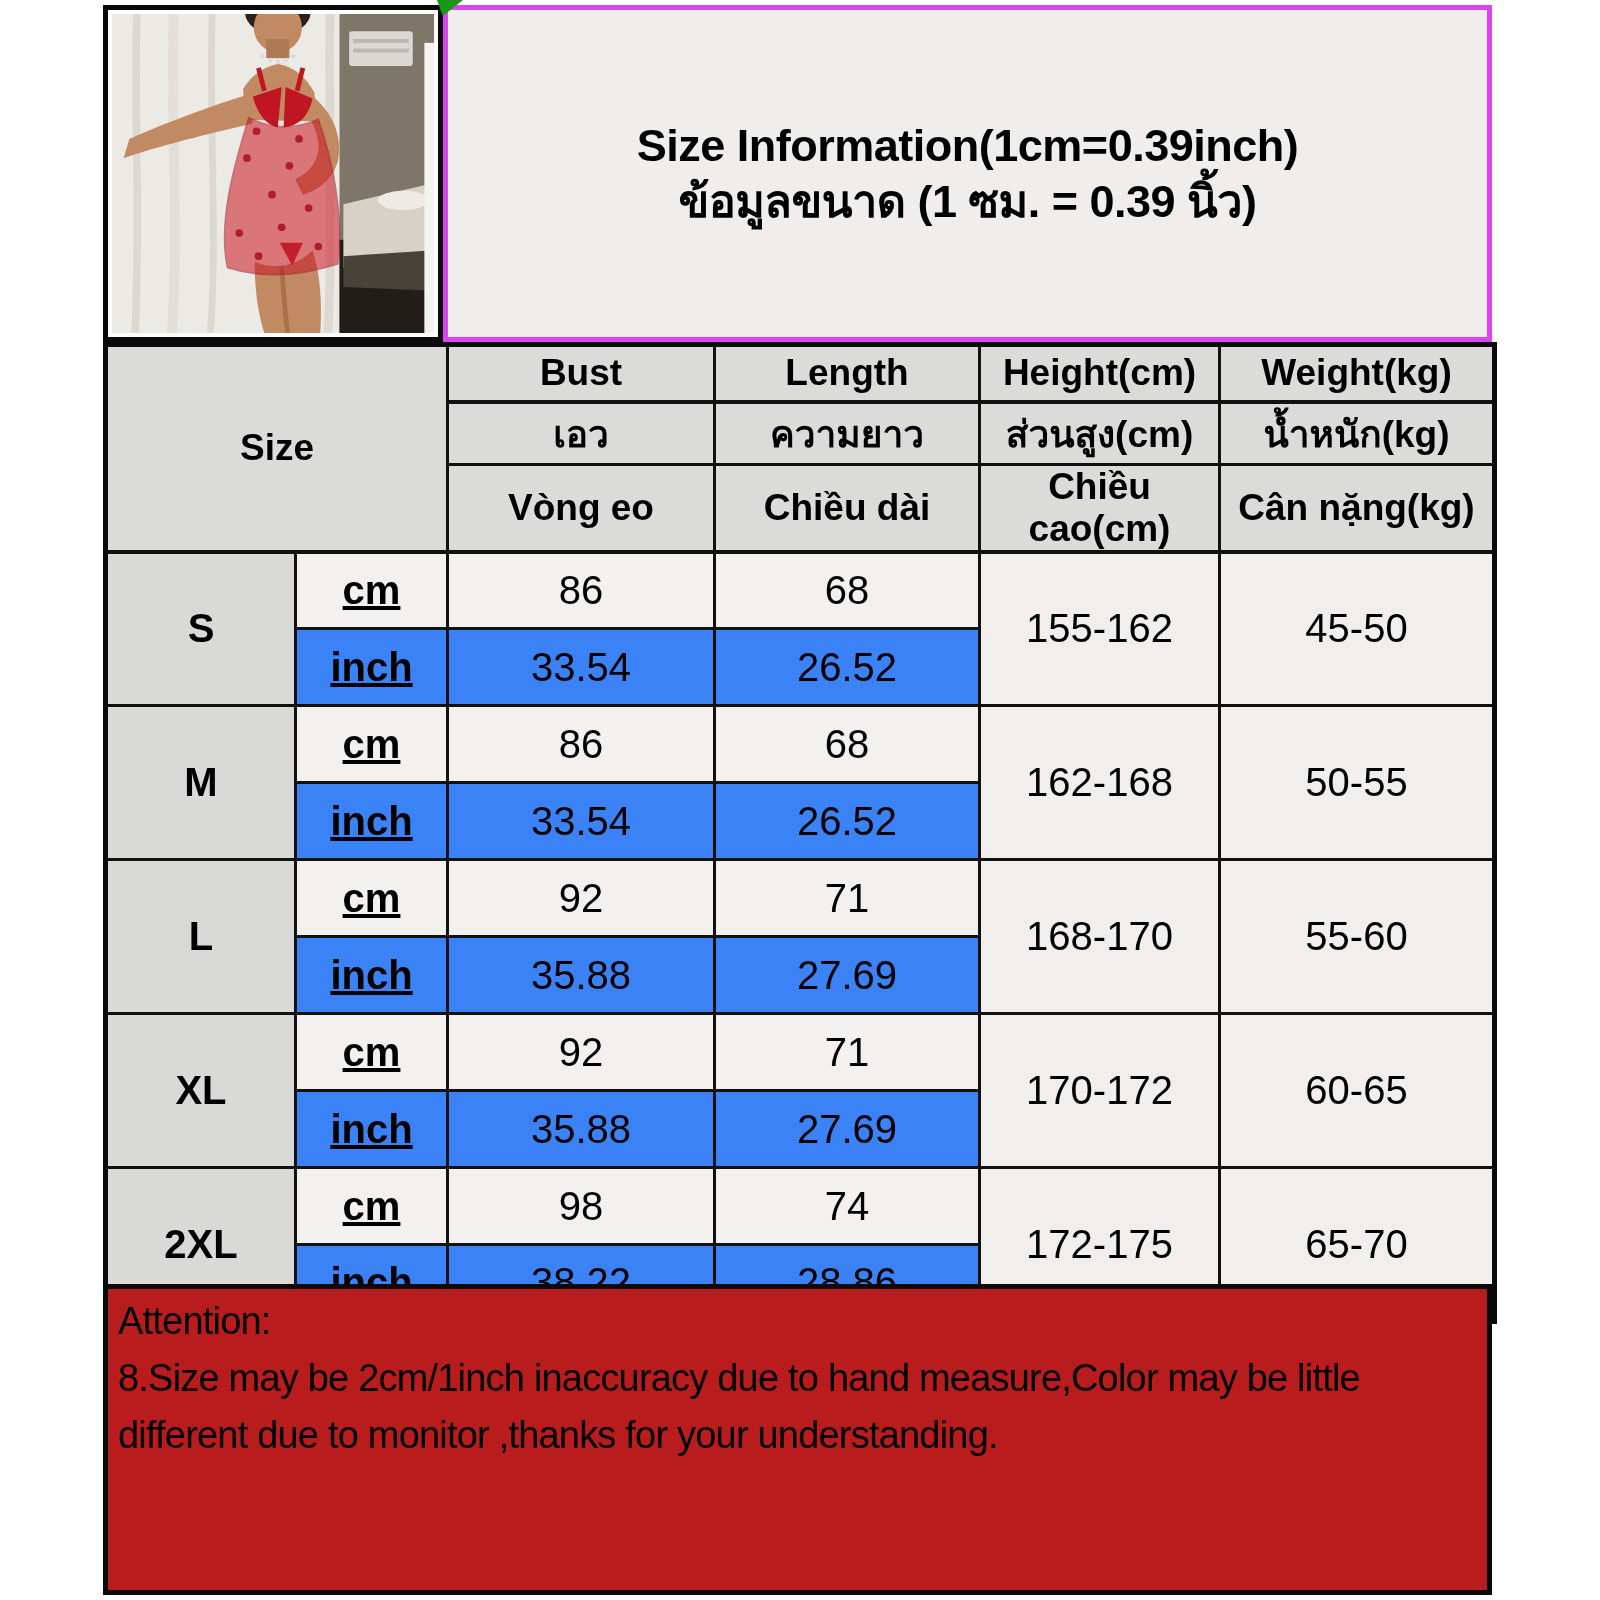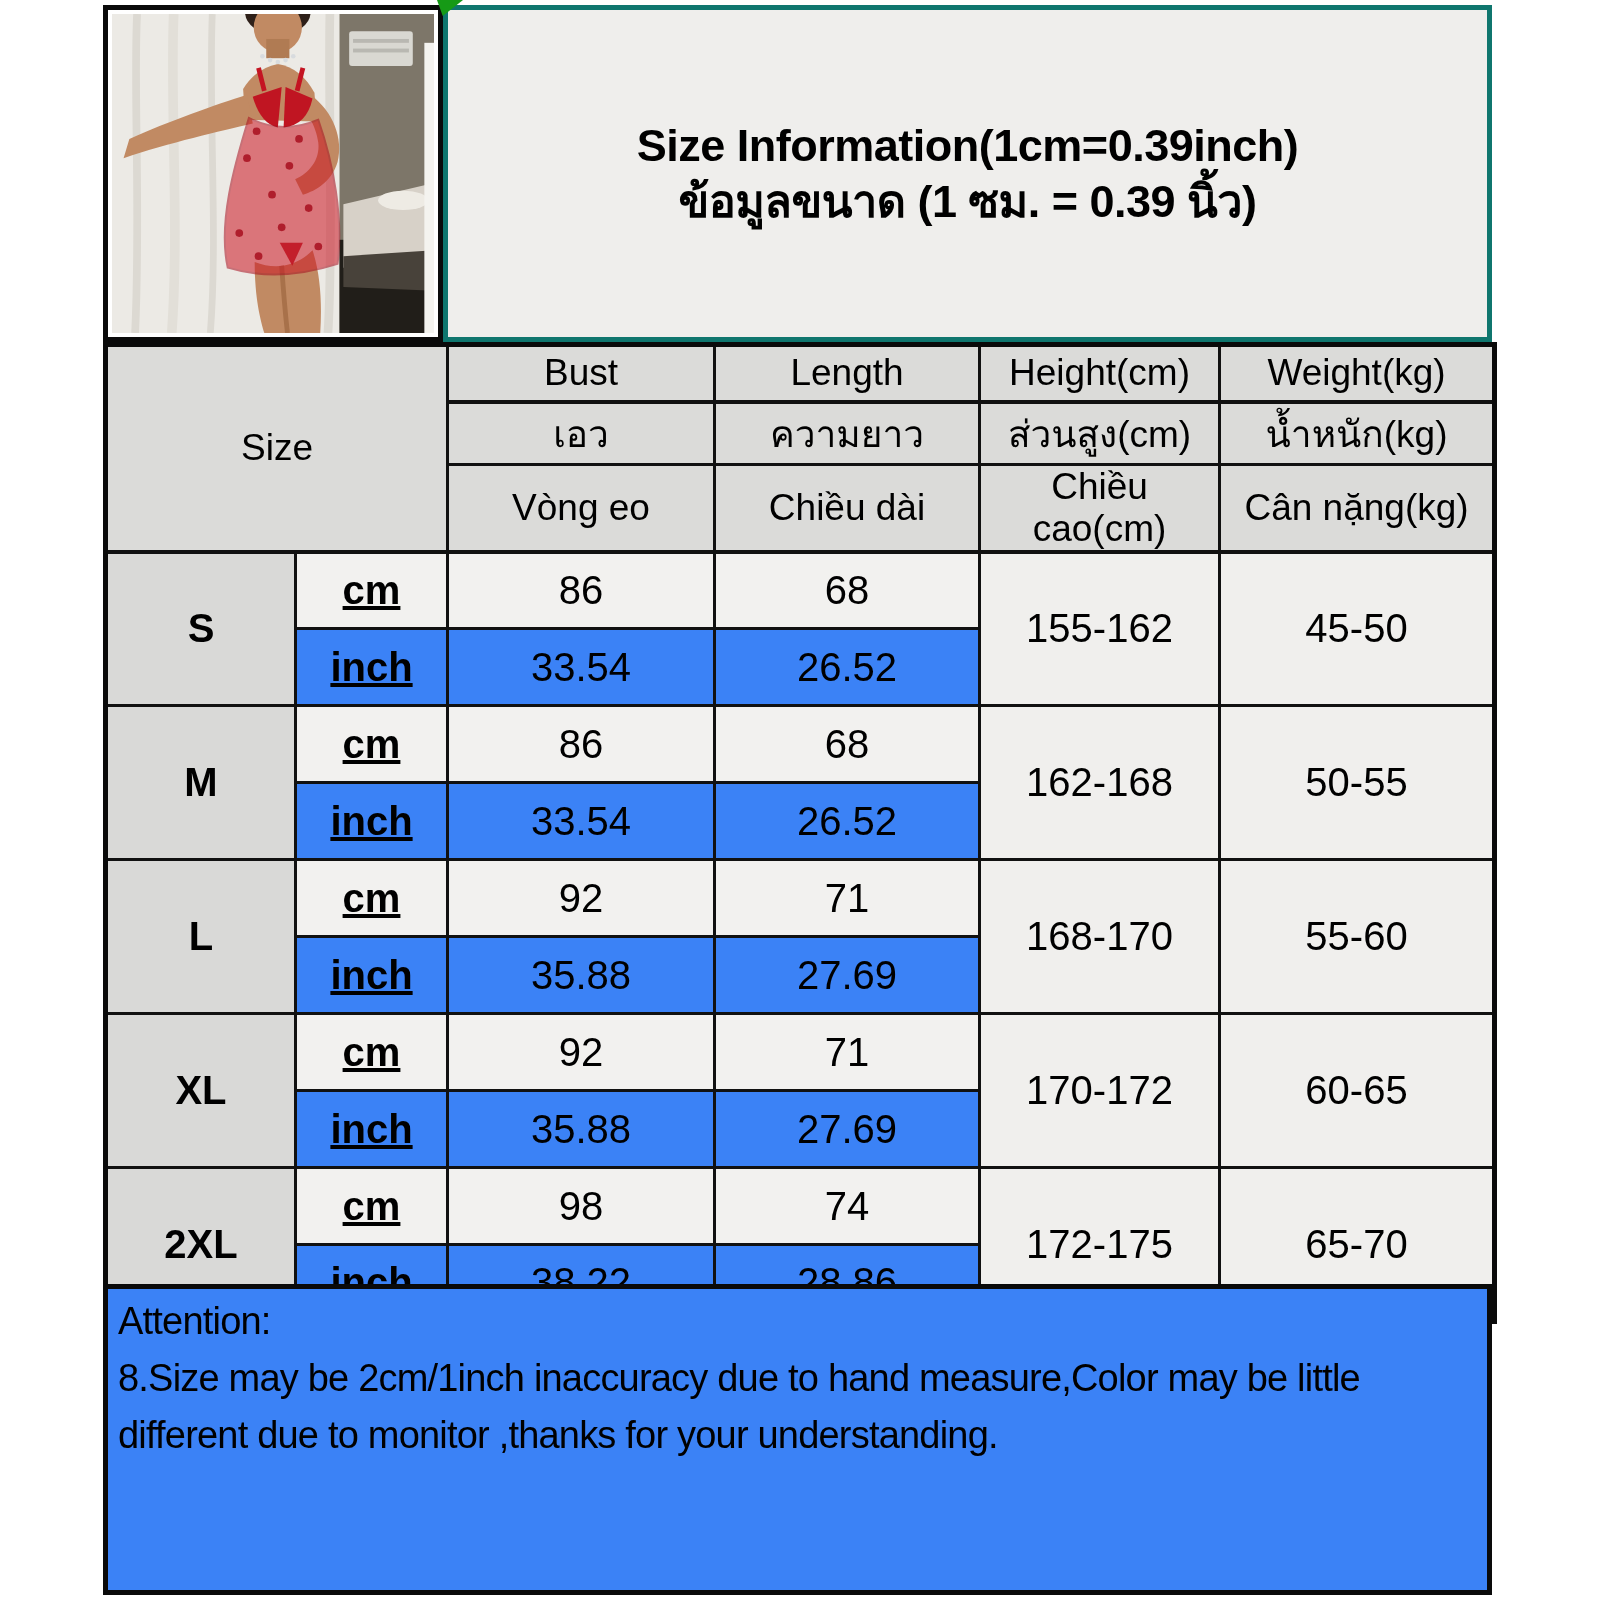--- a/index.html
+++ b/index.html
@@ -24,21 +24,21 @@
     position: absolute; left: 437px; top: 0;
     width: 26px; height: 16px;
     background: #169a16;
     clip-path: polygon(0 0, 100% 0, 22% 100%);
     z-index: 3;
   }
 
   .title-box {
     position: absolute; left: 443px; top: 5px;
     width: 1049px; height: 337px;
-    border: 5px solid #0f766e;
+    border: 5px solid #d946ef;
     background: #efeeec;
     display: flex; flex-direction: column;
     justify-content: center; align-items: center;
     gap: 4px;
   }
   .title-line {
     font-weight: 700; font-size: 45px; line-height: 52px;
     text-align: center; letter-spacing: -0.5px;
   }
 
@@ -48,39 +48,39 @@
     width: 1389px;
     border-collapse: collapse;
     table-layout: fixed;
     border: 5px solid #0a0a0a;
   }
   table.size-table td {
     border: 3px solid #111111;
     text-align: center; vertical-align: middle;
     overflow: hidden;
   }
-  tr.hrow td { height: 57px; background: #dbdbd9; font-weight: 400; font-size: 37px; }
+  tr.hrow td { height: 57px; background: #dbdbd9; font-weight: 700; font-size: 37px; }
   tr.hrow.hrow-en td, tr.hrow.hrow-vi td { border-bottom-width: 4px; }
   td.size-head {
     background: #dbdbd9;
     font-weight: 700; font-size: 62px;
   }
   tr.cm-row td, tr.inch-row td { height: 77px; font-size: 40px; }
   td.size-cell { background: #d9d9d7; font-weight: 700; font-size: 42px; }
   td.unit-cell { font-weight: 700; font-size: 37px; text-decoration: underline; }
   tr.cm-row td.unit-cell, tr.cm-row td.val { background: #f2f1ef; }
   tr.inch-row td { background: #3b82f6; }
   td.range { background: #f0efed; font-size: 40px; }
 
   
   .attention-box {
     position: absolute; left: 103px; top: 1284px;
     width: 1389px; height: 311px;
     border: 5px solid #0a0a0a;
-    background: #3b82f6;
+    background: #b91c1c;
     padding: 4px 10px;
     font-size: 38px; line-height: 57px;
     letter-spacing: -0.8px;
   }
 </style>
 </head>
 <body>
 
 <div class="photo-box">
   <svg viewBox="0 0 334 332" preserveAspectRatio="none">

